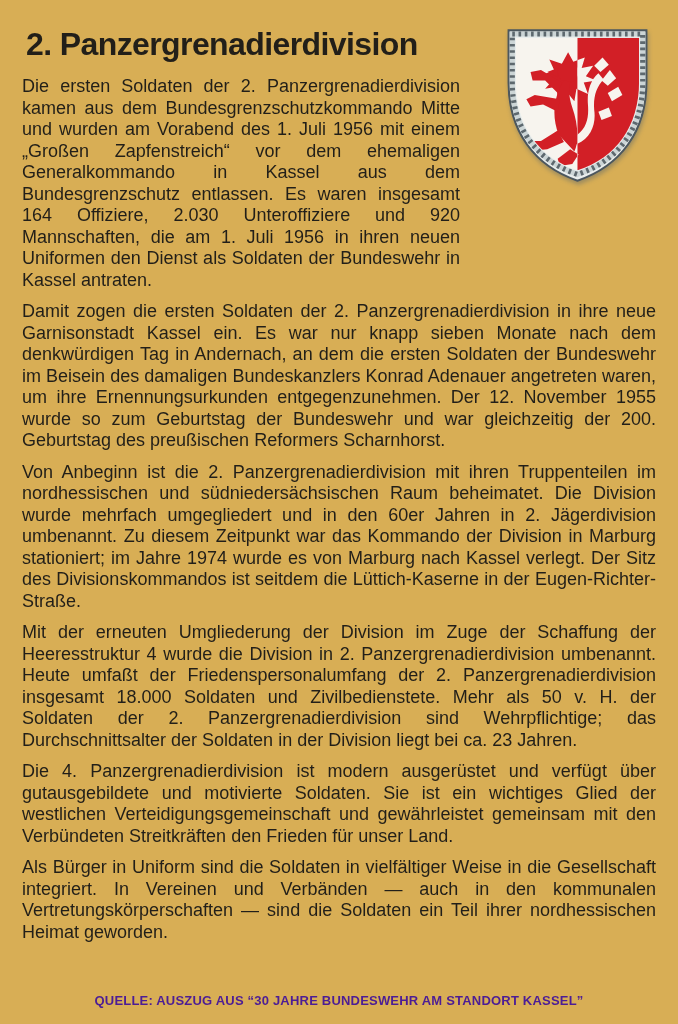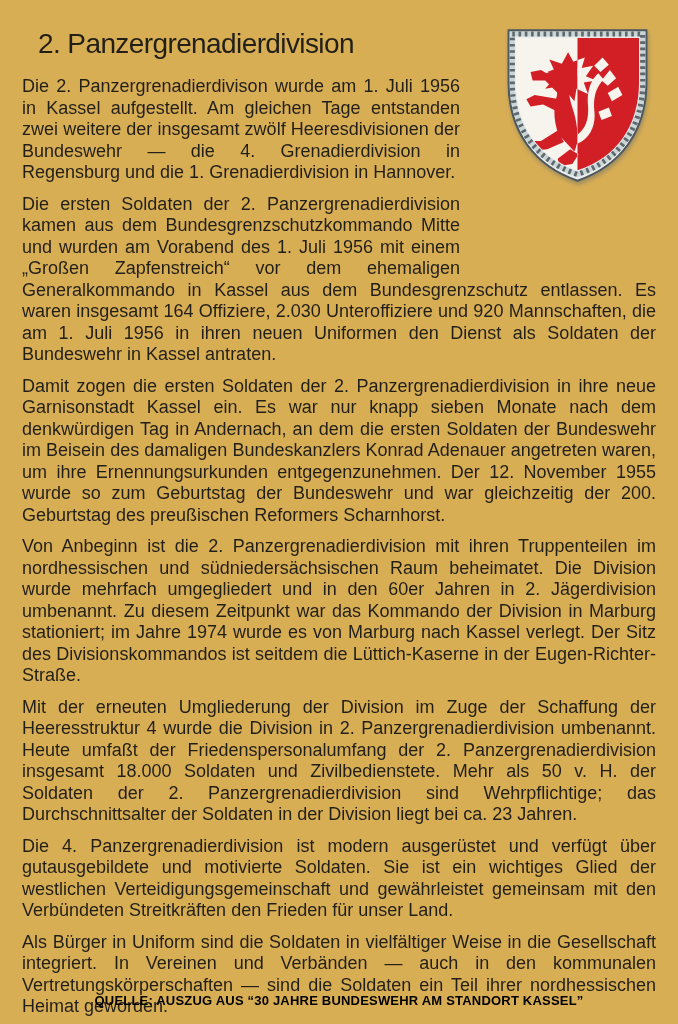--- a/index.html
+++ b/index.html
@@ -18,43 +18,43 @@
   .shield-float {
     float: right;
     width: 196px;
     height: 245px;
     text-align: right;
   }
   .shield-float svg {
     filter: drop-shadow(1px 3px 2px rgba(70, 90, 110, 0.40));
   }
   h1.title {
-    font-size: 28px;
+    font-size: 32px;
     line-height: 36px;
-    font-weight: normal;
+    font-weight: bold;
     letter-spacing: -0.6px;
-    margin: 4px 0 14px 16px;
+    margin: 4px 0 14px 4px;
     white-space: nowrap;
   }
   p.body-par {
     font-size: 18px;
     line-height: 21.5px;
     text-align: justify;
     margin: 0 0 10px 0;
   }
   .footer {
     position: absolute;
     left: 0;
     right: 0;
     bottom: 16px;
     text-align: center;
     font-size: 13px;
     font-weight: bold;
     letter-spacing: 0.2px;
-    color: #000000;
+    color: #4c1d95;
   }
 </style>
 </head>
 <body>
 
 <div class="page">
 
   <div class="shield-float">
     
     <svg width="157" height="167" viewBox="0 0 150 160" xmlns="http://www.w3.org/2000/svg">
@@ -98,21 +98,20 @@
         <g clip-path="url(#rightHalf)">
             <use href="#lion" fill="#f7f4ee"></use>
           </g>
       </g>
     </svg>
   </div>
 
   <h1 class="title">2. Panzergrenadierdivision</h1>
 
   <div>
-    <p class="body-par">Die 2. Panzergrenadierdivison wurde am 1. Juli 1956 in Kassel aufgestellt. Am gleichen Tage entstanden zwei weitere der insgesamt zwölf Heeresdivisionen der Bundeswehr — die 4. Grenadierdivision in Regensburg und die 1. Grenadierdivision in Hannover.</p>
     <p class="body-par">Die ersten Soldaten der 2. Panzergrenadierdivision kamen aus dem Bundesgrenzschutzkommando Mitte und wurden am Vorabend des 1. Juli 1956 mit einem „Großen Zapfenstreich“ vor dem ehemaligen Generalkommando in Kassel aus dem Bundesgrenzschutz entlassen. Es waren insgesamt 164 Offiziere, 2.030 Unteroffiziere und 920 Mannschaften, die am 1. Juli 1956 in ihren neuen Uniformen den Dienst als Soldaten der Bundeswehr in Kassel antraten.</p>
     <p class="body-par">Damit zogen die ersten Soldaten der 2. Panzergrenadierdivision in ihre neue Garnisonstadt Kassel ein. Es war nur knapp sieben Monate nach dem denkwürdigen Tag in Andernach, an dem die ersten Soldaten der Bundeswehr im Beisein des damaligen Bundeskanzlers Konrad Adenauer angetreten waren, um ihre Ernennungsurkunden entgegenzunehmen. Der 12. November 1955 wurde so zum Geburtstag der Bundeswehr und war gleichzeitig der 200. Geburtstag des preußischen Reformers Scharnhorst.</p>
     <p class="body-par">Von Anbeginn ist die 2. Panzergrenadierdivision mit ihren Truppenteilen im nordhessischen und südniedersächsischen Raum beheimatet. Die Division wurde mehrfach umgegliedert und in den 60er Jahren in 2. Jägerdivision umbenannt. Zu diesem Zeitpunkt war das Kommando der Division in Marburg stationiert; im Jahre 1974 wurde es von Marburg nach Kassel verlegt. Der Sitz des Divisionskommandos ist seitdem die Lüttich-Kaserne in der Eugen-Richter-Straße.</p>
     <p class="body-par">Mit der erneuten Umgliederung der Division im Zuge der Schaffung der Heeresstruktur 4 wurde die Division in 2. Panzergrenadierdivision umbenannt. Heute umfaßt der Friedenspersonalumfang der 2. Panzergrenadierdivision insgesamt 18.000 Soldaten und Zivilbedienstete. Mehr als 50 v. H. der Soldaten der 2. Panzergrenadierdivision sind Wehrpflichtige; das Durchschnittsalter der Soldaten in der Division liegt bei ca. 23 Jahren.</p>
     <p class="body-par">Die 4. Panzergrenadierdivision ist modern ausgerüstet und verfügt über gutausgebildete und motivierte Soldaten. Sie ist ein wichtiges Glied der westlichen Verteidigungsgemeinschaft und gewährleistet gemeinsam mit den Verbündeten Streitkräften den Frieden für unser Land.</p>
     <p class="body-par">Als Bürger in Uniform sind die Soldaten in vielfältiger Weise in die Gesellschaft integriert. In Vereinen und Verbänden — auch in den kommunalen Vertretungskörperschaften — sind die Soldaten ein Teil ihrer nordhessischen Heimat geworden.</p>
   </div>
 
   <div class="footer">QUELLE: AUSZUG AUS “30 JAHRE BUNDESWEHR AM STANDORT KASSEL”</div>
 

